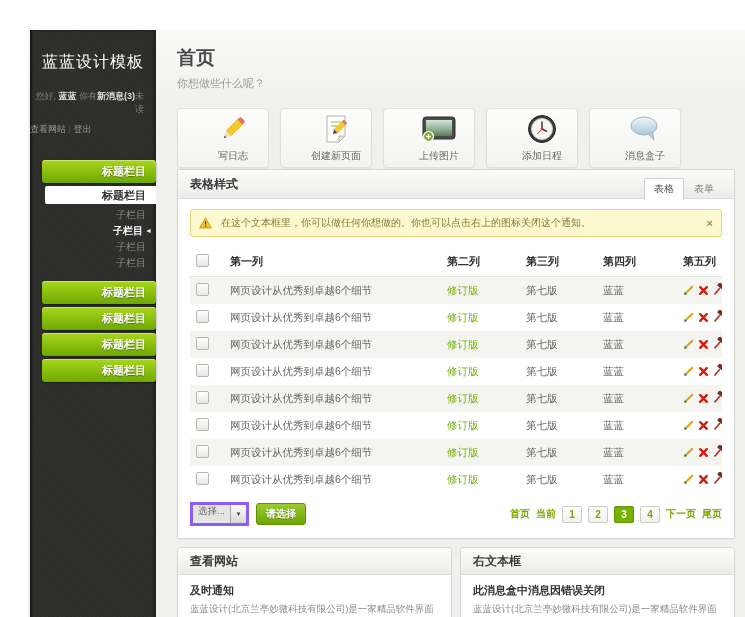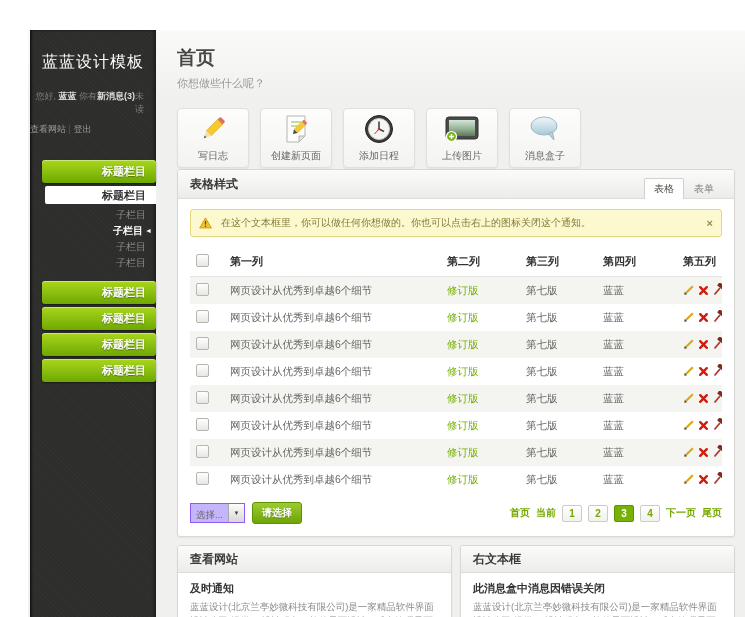--- a/index.html
+++ b/index.html
@@ -39,21 +39,21 @@
   .sb-item.sub + .sb-item.green{margin-top:10px;}
   
   .main{position:absolute;left:149px;top:0;width:558px;}
   .page-title{margin-top:15px;font-size:19px;font-weight:bold;color:#474747;}
   .page-sub{margin-top:5px;font-size:11px;color:#9a9a98;}
   .qa-row{margin-top:17px;display:flex;gap:11px;}
   .qa-box{
     width:70px;height:58px;background:linear-gradient(#fdfdfc,#f3f3f1);
     border:1px solid #dfdfdb;border-radius:4px;
     box-shadow:0 1px 2px rgba(0,0,0,.06);
-    display:flex;flex-direction:column;align-items:center;justify-content:center;cursor:pointer;
+    display:flex;flex-direction:column;align-items:center;justify-content:center;cursor:pointer;padding-left:20px;
   }
   .qa-ic{height:32px;display:flex;align-items:center;justify-content:center;}
   .qa-label{font-size:10px;color:#666664;margin-top:4px;white-space:nowrap;}
   
   .panel{background:#fff;border:1px solid #d8d8d4;border-radius:3px;box-shadow:0 1px 2px rgba(0,0,0,.05);}
   .table-panel{margin-top:1px;}
   .panel-head{height:28px;background:linear-gradient(#fbfbfa,#ececea);border-bottom:1px solid #dcdcd8;position:relative;border-radius:3px 3px 0 0;}
   .panel-title{line-height:28px;padding-left:12px;font-size:12px;font-weight:bold;color:#3a3a3a;}
   .tabs{position:absolute;right:10px;bottom:-1px;display:flex;align-items:flex-end;}
   .tab{padding:0 9px;height:20px;line-height:20px;font-size:10px;color:#807f7c;cursor:pointer;border:1px solid transparent;border-bottom:none;}
@@ -69,21 +69,21 @@
   thead th{font-size:11px;font-weight:bold;color:#333;padding:7px 4px;border-bottom:1px solid #e4e4e0;}
   td{padding:6px 4px;color:#666664;}
   tbody tr:nth-child(odd){background:#f4f4f1;}
   th.c-check,td.c-check{width:26px;padding-left:6px;}
   .w1{width:209px;}.w2{width:71px;}.w3{width:69px;}.w4{width:72px;}
   .cbx{width:11px;height:11px;border:1px solid #b5b5b1;background:linear-gradient(#fff,#e7e7e4);border-radius:2px;display:inline-block;cursor:pointer;}
   a.lnk{color:#76b104;text-decoration:none;cursor:pointer;}
   td.acts .act{margin-right:3px;cursor:pointer;display:inline-block;}
   .t-footer{display:flex;justify-content:space-between;align-items:center;margin:9px 12px 12px;}
   .sel-wrap{display:flex;align-items:center;}
-  .sel-box{display:inline-flex;border:1px solid #8b5cf6;background:#c4b5fd;height:18px;align-items:flex-end;cursor:pointer;}
+  .sel-box{display:inline-flex;border:3px solid #8b5cf6;background:#e5e5e5;height:18px;align-items:flex-start;cursor:pointer;}
   .sel-text{padding:0 5px;font-size:9.5px;color:#666;min-width:26px;}
   .sel-arrow{width:15px;height:18px;background:linear-gradient(#fdfdfc,#d7d7d4);border-left:1px solid #a8a8a4;text-align:center;line-height:18px;font-size:6px;color:#444;}
   .btn-green-sm{
     margin-left:7px;height:20px;line-height:20px;padding:0 9px;
     background:linear-gradient(#9ccb31,#6da504);border:1px solid #5d9300;border-radius:3px;
     color:#fff;font-size:10px;font-weight:bold;text-shadow:0 1px 0 rgba(0,0,0,.25);cursor:pointer;
   }
   .pager{display:flex;gap:6px;align-items:center;font-size:10px;}
   .pg-link{color:#76a801;cursor:pointer;font-weight:bold;}
   .pg-num{
@@ -154,51 +154,51 @@
                 <rect x="17.5" y="6" width="5" height="3" rx="1" fill="#e56d62"></rect>
                 <rect x="17.5" y="9" width="5" height="11" fill="#f7c92f" stroke="#d8a81f" stroke-width="0.5"></rect>
                 <polygon points="17.5,20 22.5,20 20,24" fill="#4a4a4a"></polygon>
               </g>
             </svg>
           </div>
           <div class="qa-label">创建新页面</div>
         </div>
         <div class="qa-box">
           <div class="qa-ic">
-            <svg width="30" height="30" viewBox="0 0 30 30">
-              <circle cx="15" cy="15" r="13.5" fill="#3d3d3b" stroke="#242422"></circle>
-              <circle cx="15" cy="15" r="10.5" fill="#f6f6f4" stroke="#cfcfcc"></circle>
-              <line x1="15" y1="15" x2="15" y2="7.5" stroke="#444" stroke-width="1.6"></line>
-              <line x1="15" y1="15" x2="20" y2="17.5" stroke="#444" stroke-width="1.6"></line>
-              <line x1="15" y1="15" x2="10.5" y2="20" stroke="#c23327" stroke-width="1"></line>
-              <circle cx="15" cy="15" r="1.3" fill="#c23327"></circle>
-            </svg>
-          </div>
-          <div class="qa-label">添加日程</div>
-        </div>
-        <div class="qa-box">
-          <div class="qa-ic">
             <svg width="34" height="27" viewBox="0 0 34 27">
               <defs>
                 <linearGradient id="lg1" x1="0" y1="0" x2="0" y2="1">
                   <stop offset="0" stop-color="#d4e6da"></stop>
                   <stop offset="0.6" stop-color="#8fae8f"></stop>
                   <stop offset="1" stop-color="#5d7a56"></stop>
                 </linearGradient>
               </defs>
               <rect x="1" y="1" width="32" height="22" rx="3" fill="#4a4a48" stroke="#303030"></rect>
               <rect x="4" y="4" width="26" height="16" fill="url(#lg1)"></rect>
               <circle cx="6.5" cy="20.5" r="5" fill="#7ab21b" stroke="#fff" stroke-width="1.2"></circle>
               <path d="M6.5 18v5M4 20.5h5" stroke="#fff" stroke-width="1.4"></path>
             </svg>
           </div>
           <div class="qa-label">上传图片</div>
         </div>
         <div class="qa-box">
           <div class="qa-ic">
+            <svg width="30" height="30" viewBox="0 0 30 30">
+              <circle cx="15" cy="15" r="13.5" fill="#3d3d3b" stroke="#242422"></circle>
+              <circle cx="15" cy="15" r="10.5" fill="#f6f6f4" stroke="#cfcfcc"></circle>
+              <line x1="15" y1="15" x2="15" y2="7.5" stroke="#444" stroke-width="1.6"></line>
+              <line x1="15" y1="15" x2="20" y2="17.5" stroke="#444" stroke-width="1.6"></line>
+              <line x1="15" y1="15" x2="10.5" y2="20" stroke="#c23327" stroke-width="1"></line>
+              <circle cx="15" cy="15" r="1.3" fill="#c23327"></circle>
+            </svg>
+          </div>
+          <div class="qa-label">添加日程</div>
+        </div>
+        <div class="qa-box">
+          <div class="qa-ic">
             <svg width="34" height="28" viewBox="0 0 34 28">
               <defs>
                 <linearGradient id="lg2" x1="0" y1="0" x2="0" y2="1">
                   <stop offset="0" stop-color="#f0f7fa"></stop>
                   <stop offset="1" stop-color="#a9c9d8"></stop>
                 </linearGradient>
               </defs>
               <ellipse cx="16" cy="11" rx="13" ry="9" fill="url(#lg2)" stroke="#9ab7c4"></ellipse>
               <path d="M20 18.5l6 6.5-1.5-8z" fill="#b7d0db" stroke="#9ab7c4"></path>
             </svg>

